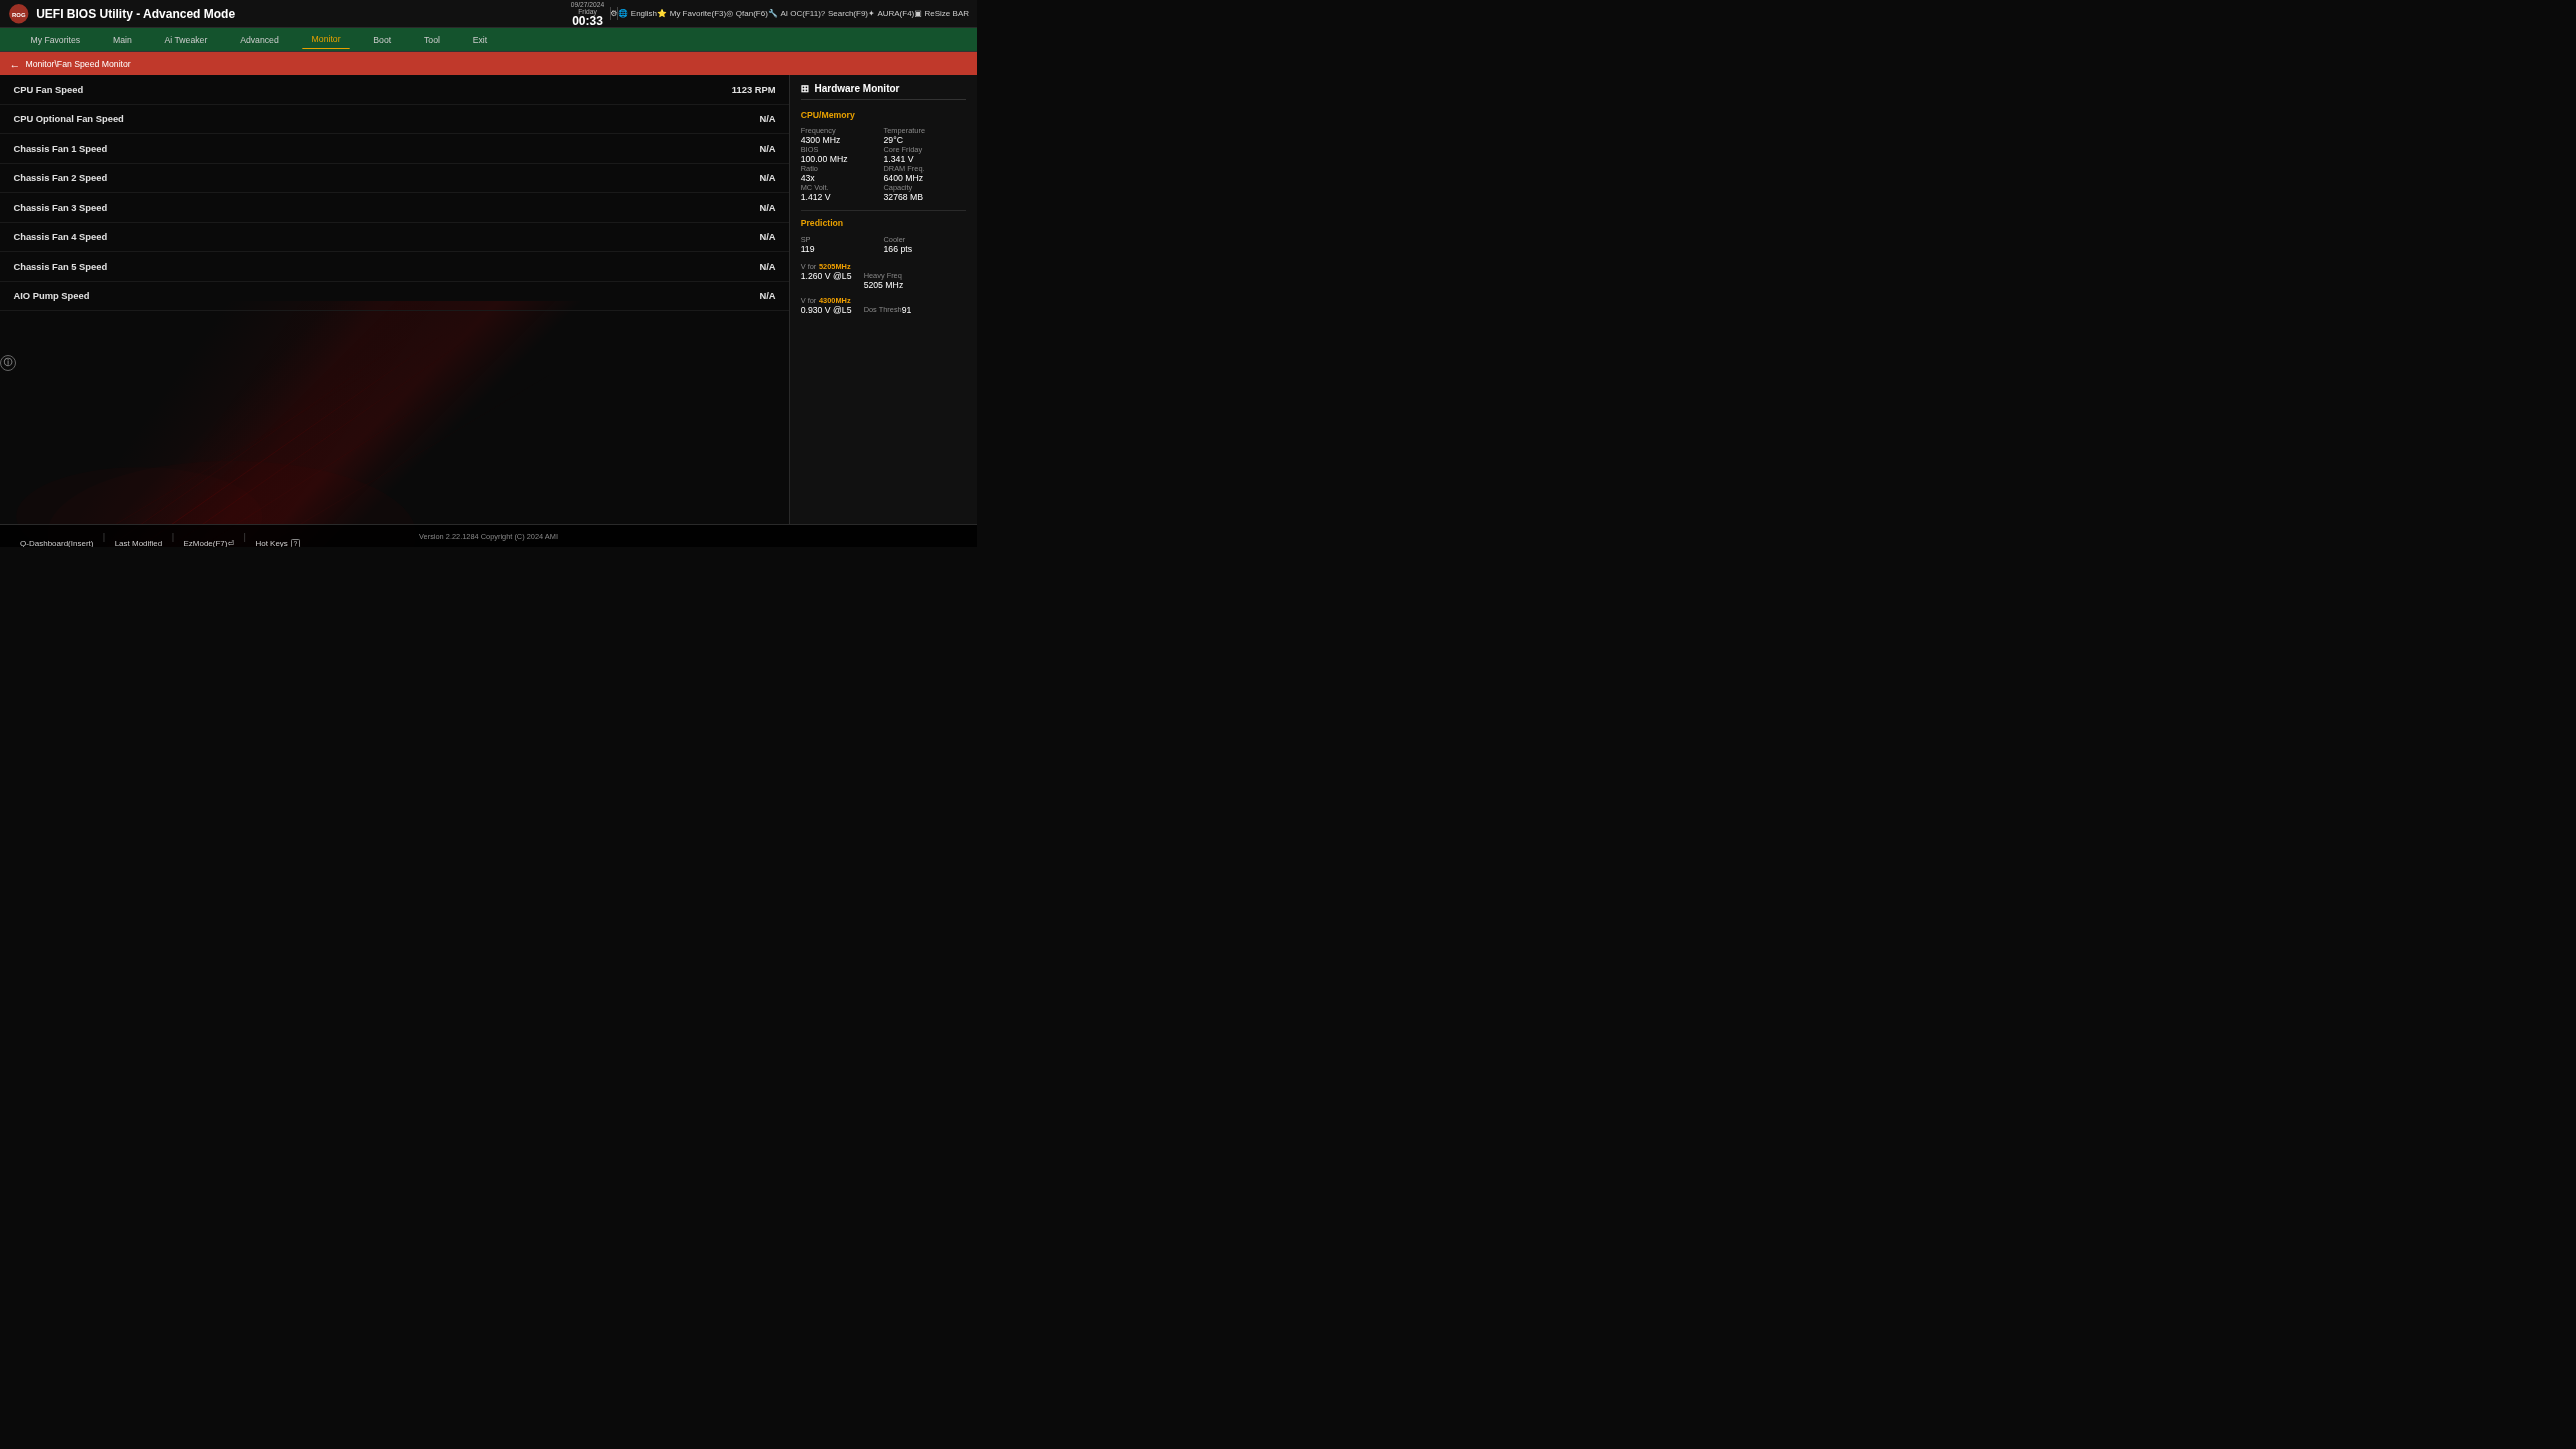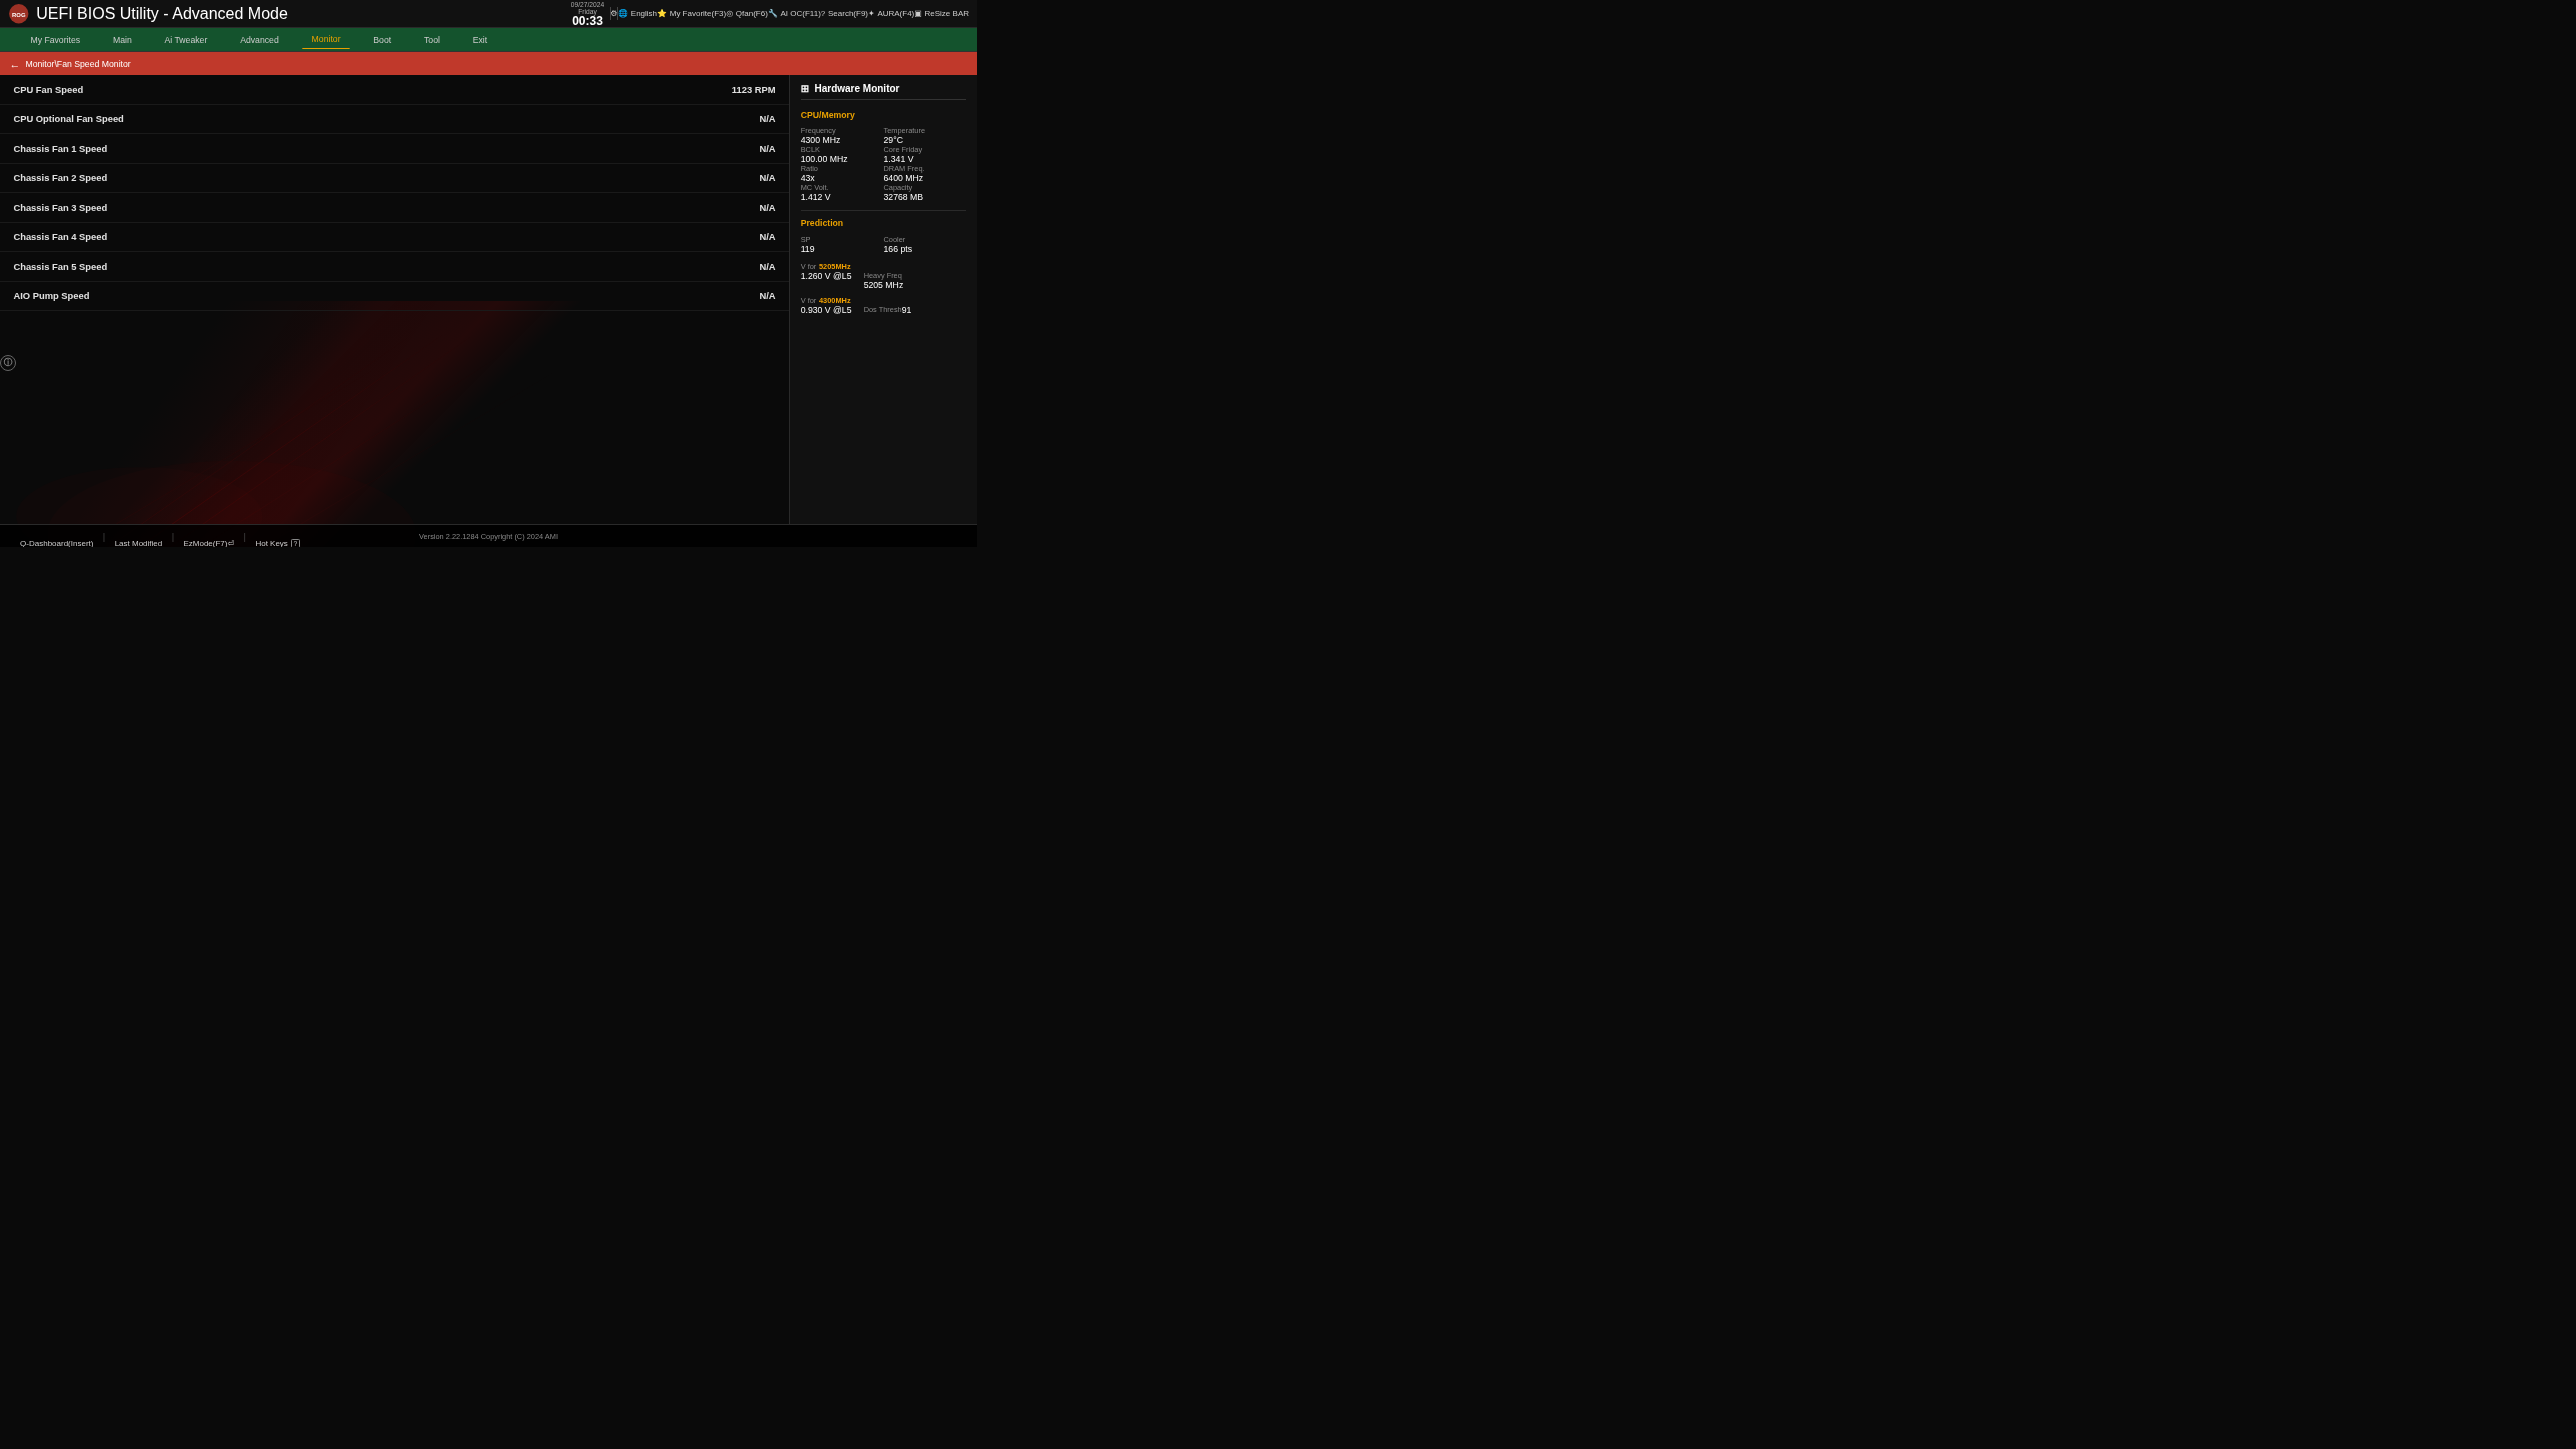--- a/index.html
+++ b/index.html
@@ -52,22 +52,22 @@
 
     .rog-logo {
       width: 21.5px;
       height: 21.5px;
       margin-right: 6.7px;
       flex-shrink: 0;
     }
 
     .bios-title {
       color: #ffffff;
-      font-size: 16px;
-      font-weight: 400;
+      font-size: 12px;
+      font-weight: 700;
       margin-right: auto;
     }
 
     .datetime-block {
       display: flex;
       flex-direction: column;
       align-items: center;
       margin-right: 5.4px;
     }
 
@@ -489,21 +489,21 @@
     <div class="stats-grid">
       <div class="stat-item">
         <span class="stat-label">Frequency</span>
         <span class="stat-value">4300 MHz</span>
       </div>
       <div class="stat-item">
         <span class="stat-label">Temperature</span>
         <span class="stat-value">29°C</span>
       </div>
       <div class="stat-item">
-        <span class="stat-label">BCLK</span>
+        <span class="stat-label">BIOS</span>
         <span class="stat-value">100.00 MHz</span>
       </div>
       <div class="stat-item">
         <span class="stat-label">Core Friday</span>
         <span class="stat-value">1.341 V</span>
       </div>
       <div class="stat-item">
         <span class="stat-label">Ratio</span>
         <span class="stat-value">43x</span>
       </div>

